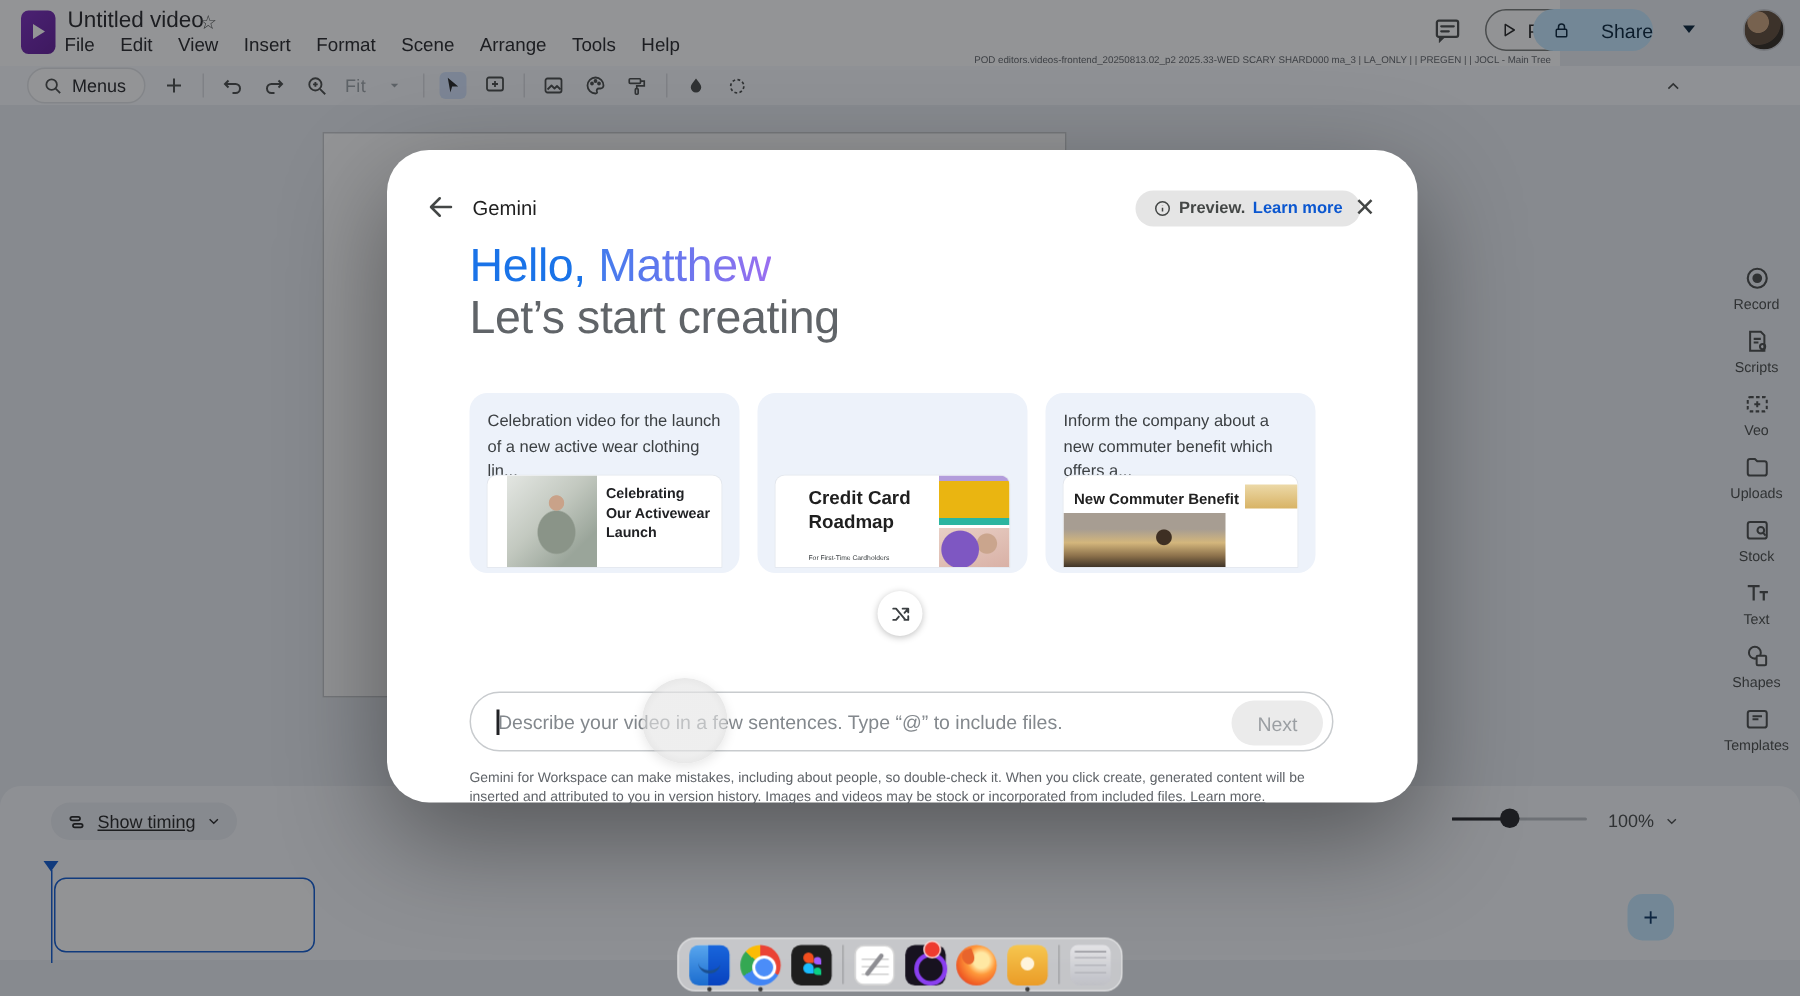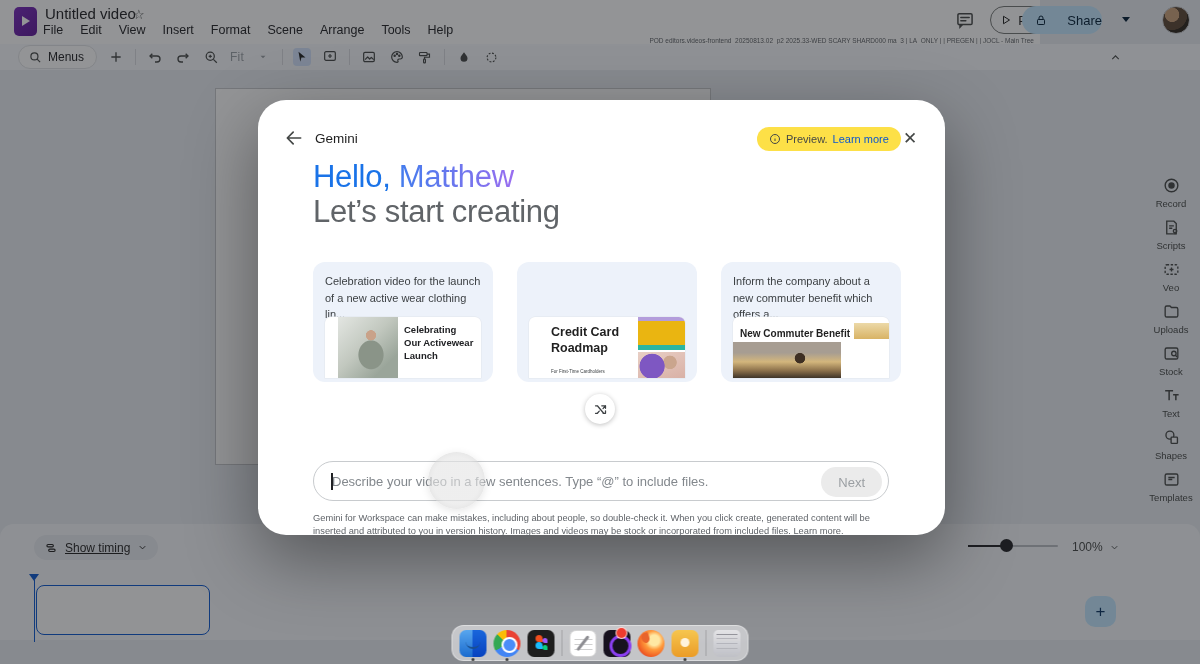--- a/index.html
+++ b/index.html
@@ -57,32 +57,32 @@
   #scene-thumb { position:absolute; left:36px; top:61px; width:174px; height:50px; background:#fdfdfd; border:1.5px solid #0b57d0; border-radius:8px; }
   #add-scene { position:absolute; left:1085px; top:72px; width:31px; height:31px; border-radius:10px; background:#c2e7ff; display:flex; align-items:center; justify-content:center; font-size:17px; color:#05305f; }
 
   
   #overlay { position:absolute; inset:0; background:rgba(25,28,32,0.47); z-index:10; }
 
   
   #dialog { position:absolute; left:258px; top:100px; width:687px; height:435px; background:#fff; border-radius:28px; box-shadow:0 24px 70px rgba(0,0,0,.4); z-index:20; }
   #dlg-back { position:absolute; left:26px; top:28px; width:20px; height:20px; color:#444746; }
   #dlg-title { position:absolute; left:57px; top:31px; font-size:13.5px; color:#1f1f1f; }
-  #dlg-preview { position:absolute; left:499px; top:27px; height:24px; padding:12px 12px; background:#fde047; border-radius:13px; display:flex; align-items:center; gap:5px; font-size:11px; }
+  #dlg-preview { position:absolute; left:499px; top:27px; height:24px; padding:12px 12px; background:#e5e5e5; border-radius:13px; display:flex; align-items:center; gap:5px; font-size:11px;font-weight:bold; }
   #dlg-preview .pv-txt { color:#444746; }
   #dlg-preview .pv-link { color:#0b57d0; }
   #dlg-close { position:absolute; left:641px; top:27px; width:22px; height:22px; font-size:17px; color:#444746; display:flex; align-items:center; justify-content:center; }
 
   #greet { position:absolute; left:55px; top:60px; font-size:31px; line-height:34px; letter-spacing:-.3px; }
   #greet .hello { color:#1a73e8; }
   #greet .nm { background:linear-gradient(90deg,#3d7ded, #7a74ee 70%, #9a6ef0); -webkit-background-clip:text; background-clip:text; color:transparent; }
   #greet-sub { position:absolute; left:55px; top:95px; font-size:31px; line-height:34px; color:#606468; letter-spacing:-.3px; }
 
   
-  #cards { position:absolute; left:55px; top:162px; display:flex; gap:24px; }
+  #cards { position:absolute; left:55px; top:162px; display:flex; gap:12px; }
   .card { width:180px; height:120px; background:#edf2fa; border-radius:12px; padding:11px 12px 0 12px; position:relative; overflow:hidden; cursor:pointer; }
   .card-prompt { font-size:11px; line-height:1.5; color:#3c4043; }
   .card-preview { position:absolute; left:12px; right:12px; top:55px; height:61px; background:#fff; border-radius:6px 6px 0 0; overflow:hidden; box-shadow:0 0 0 .5px #e2e6ec; }
   .cp-row { display:flex; height:100%;padding-left:13px; }
   .cp1-img { width:60px; height:100%; background:
       radial-gradient(circle at 55% 30%, #c9a289 0 9%, transparent 10%),
       radial-gradient(ellipse at 55% 62%, #8a9488 0 26%, transparent 28%),
       linear-gradient(135deg,#e3e6e2,#c2c8bf 45%,#9aa59a 80%); }
   .cp1-txt { flex:1; padding:7px 6px; font-size:9.5px; font-weight:bold; color:#202124; line-height:1.35; }
   .cp2-txt { flex:1; padding:8px 4px 0 9px; position:relative; }

